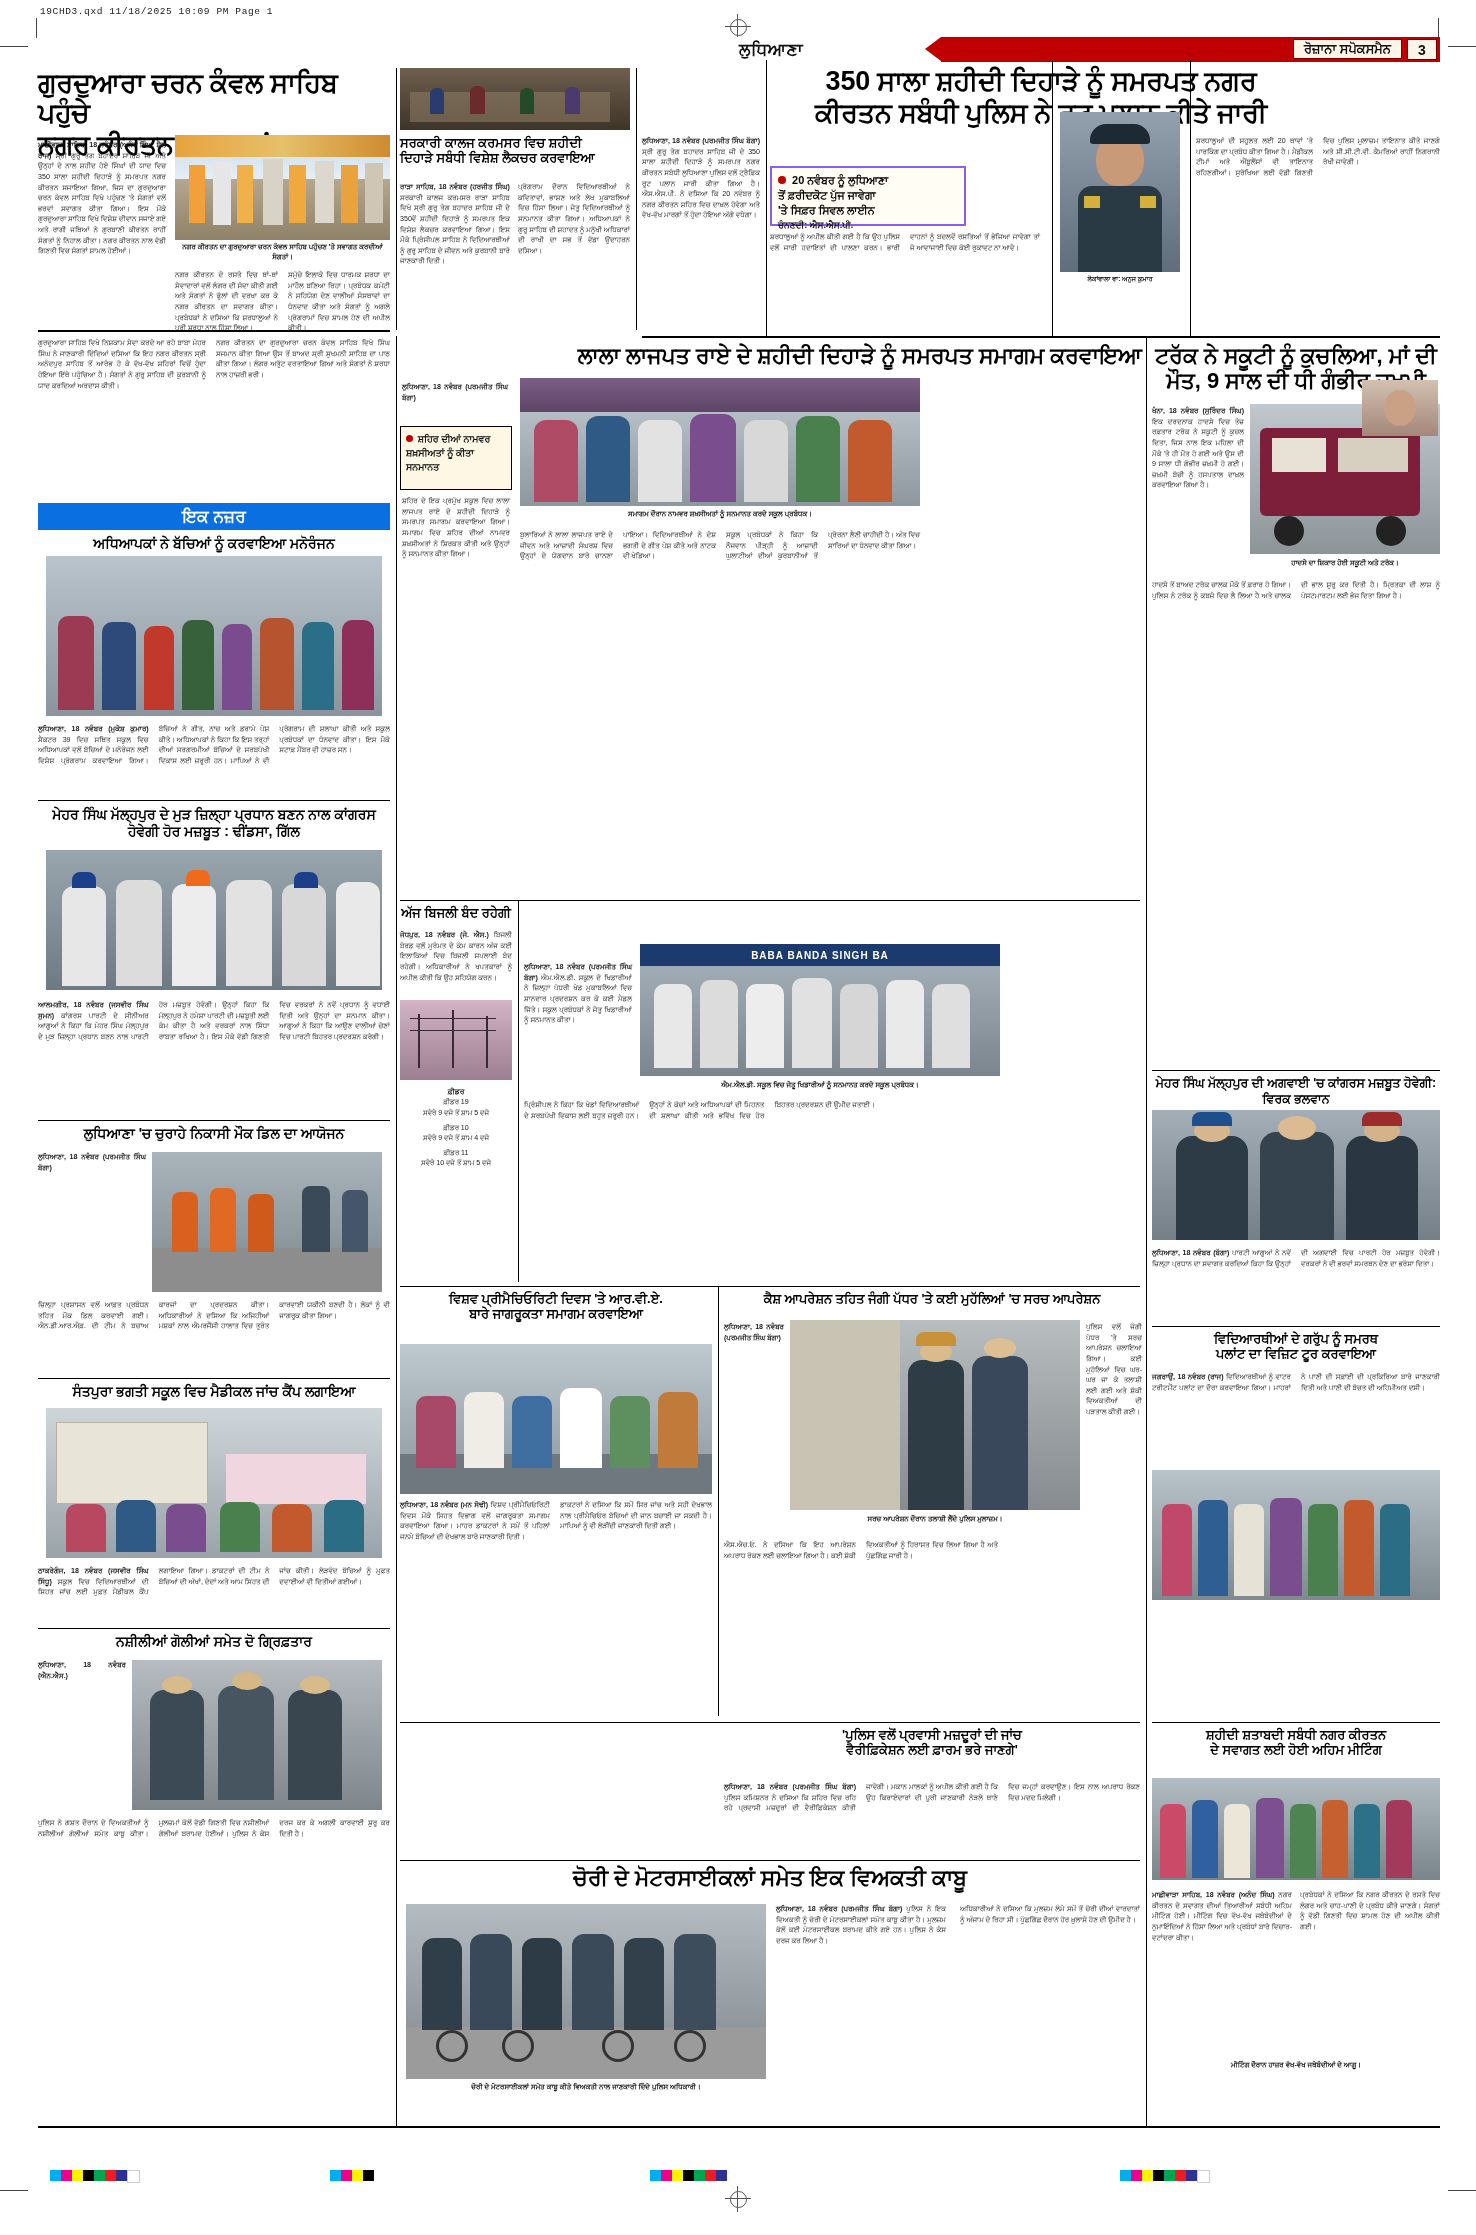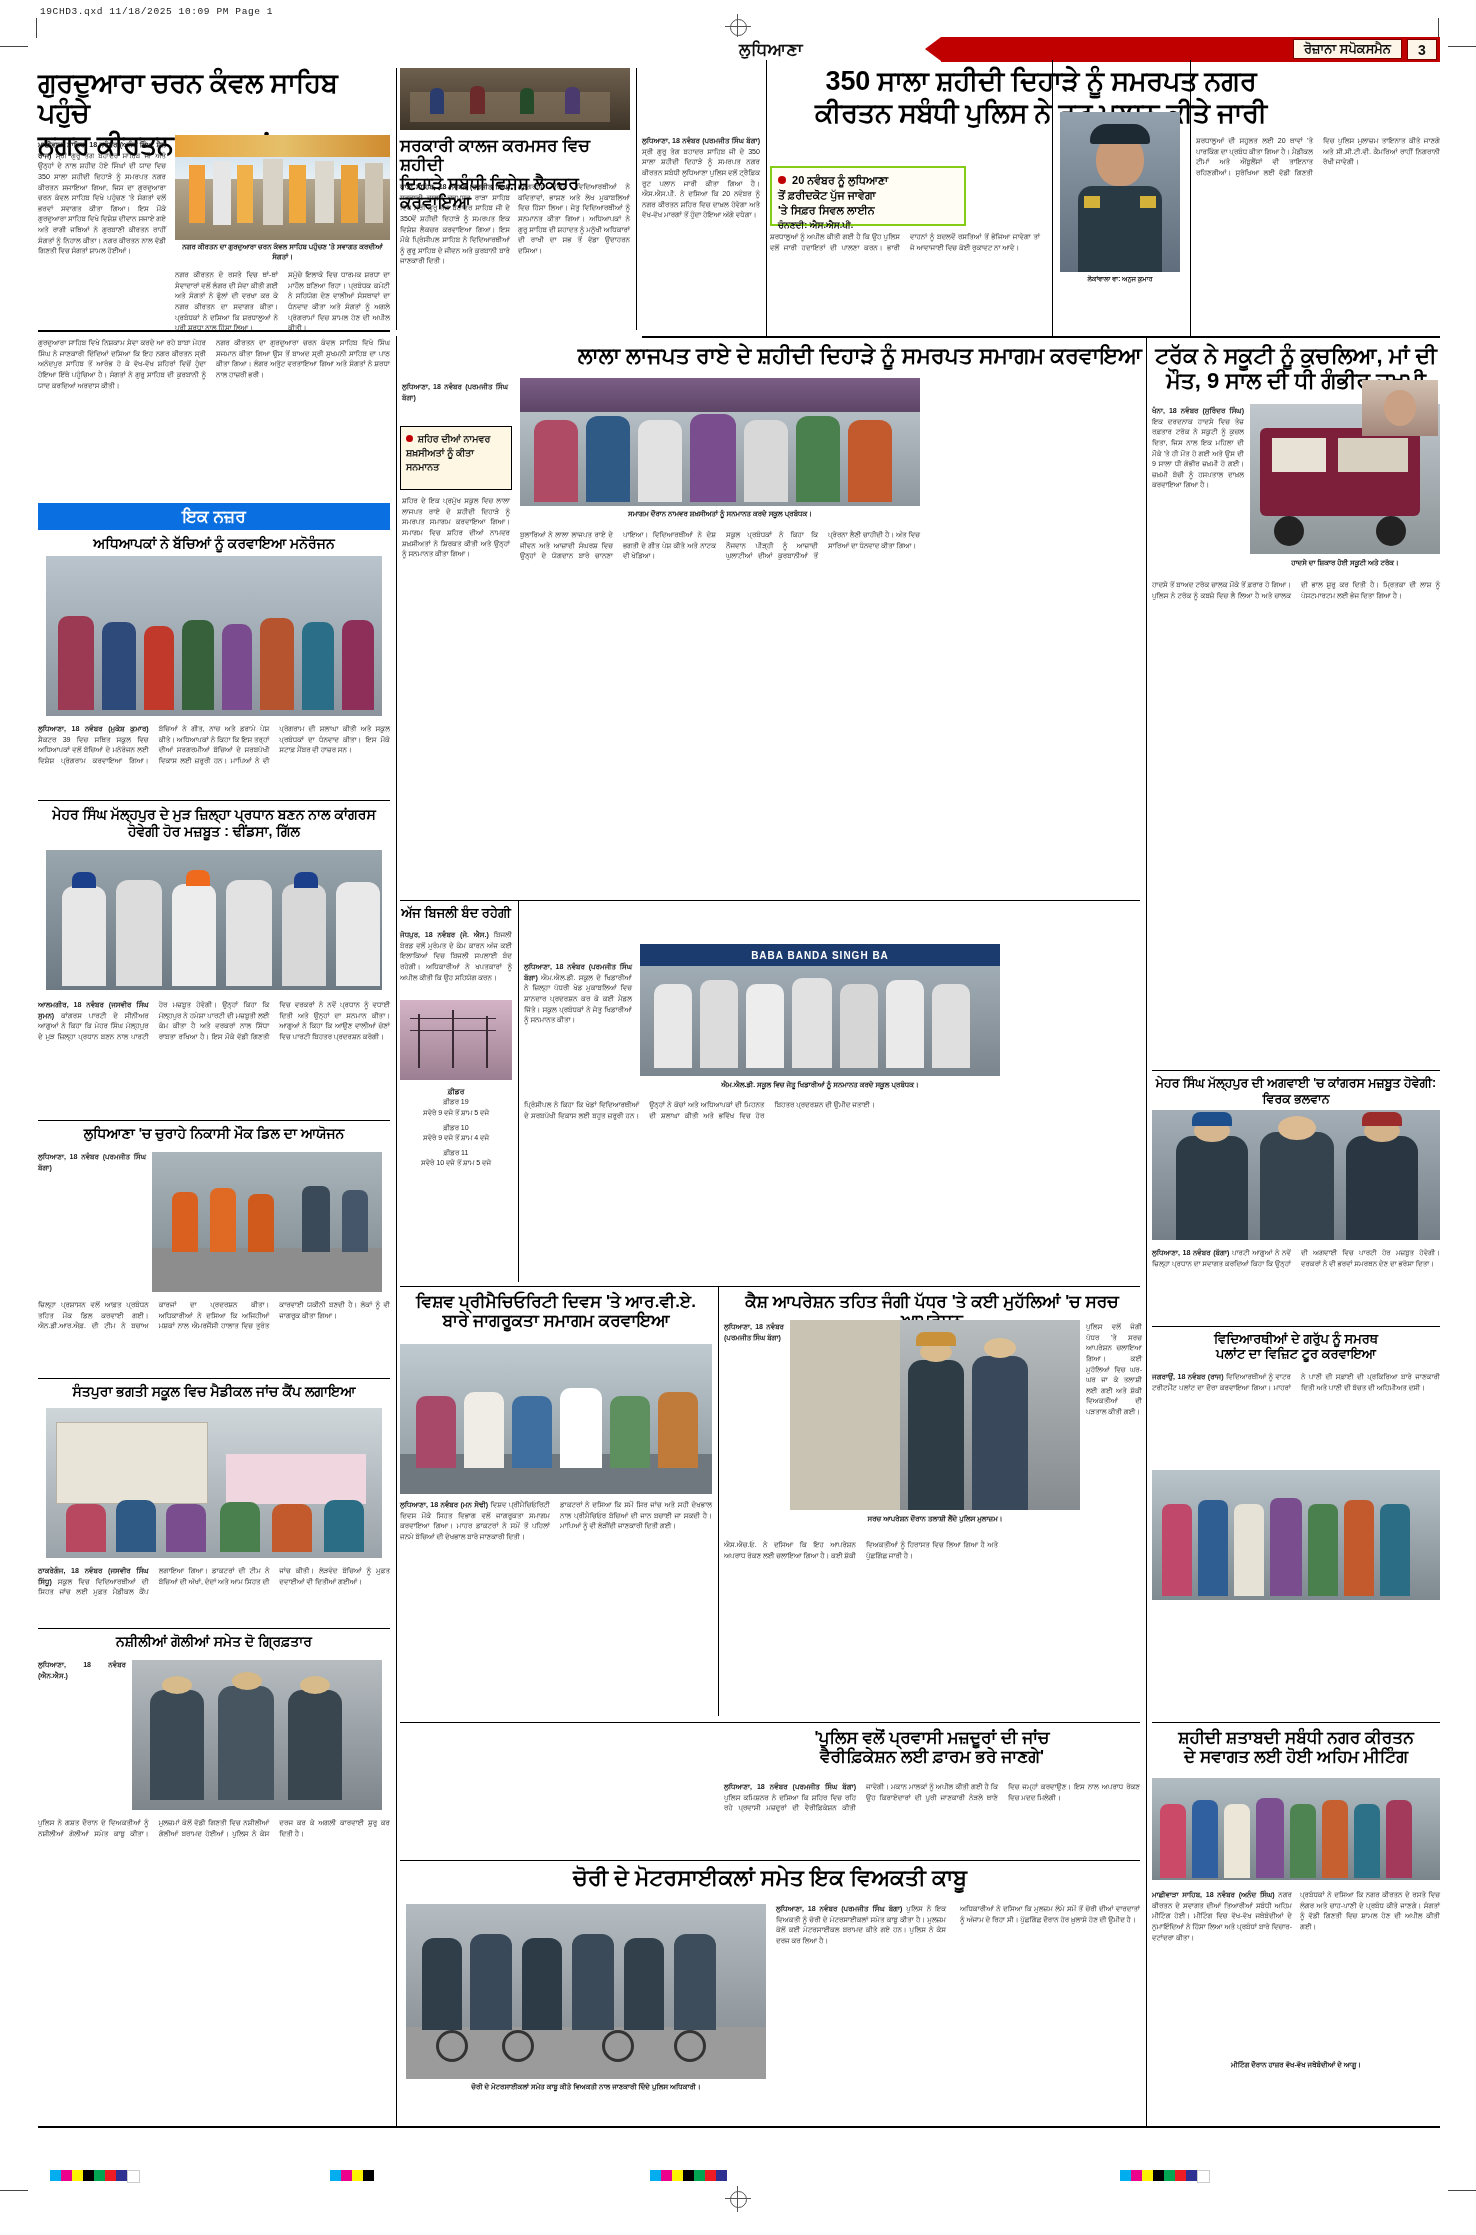--- a/index.html
+++ b/index.html
@@ -52,21 +52,21 @@
   .mh-pageno{
     position:absolute;right:3px;top:2px;background:#fdf6e8;border:1px solid #7a0000;
     width:28px;height:19px;display:flex;align-items:center;justify-content:center;
     font-size:14px;font-weight:bold;color:#111;
   }
 
   
   .hl{font-weight:bold;line-height:1.12;color:#000;}
   .hl-xl{font-size:27px;letter-spacing:-.2px;}
   .hl-lg{font-size:22px;}
-  .hl-md{font-size:17px;}
+  .hl-md{font-size:13px;}
   .hl-sm{font-size:14px;}
   .hl-xs{font-size:12.5px;}
 
   .body-col{
     font-size:7.1px;line-height:1.5;text-align:justify;color:#1a1a1a;
     word-spacing:-.2px;
   }
   .body-col .lede{font-weight:bold;}
   .cap{font-size:7px;line-height:1.4;text-align:center;font-weight:bold;color:#111;}
 
@@ -76,21 +76,21 @@
   .photo .ph-gnd{position:absolute;left:0;bottom:0;right:0;height:58%;background:linear-gradient(#b5a78e,#8f8268);}
 
   
   .band-blue{
     background:#0a6fe0;color:#fff;font-weight:bold;font-size:17px;
     display:flex;align-items:center;justify-content:center;
   }
 
   
   .callout{border:1px solid #000;background:#fdf7e3;}
-  .callout-red{border:2px solid #84cc16;background:#fffdf4;}
+  .callout-red{border:2px solid #8b5cf6;background:#fffdf4;}
 
   
   .colorbar{position:absolute;height:11px;display:flex;}
   .colorbar i{display:block;width:11px;height:11px;}
 
   .sepline{position:absolute;background:#000;}
 </style>
 </head>
 <body>
 

